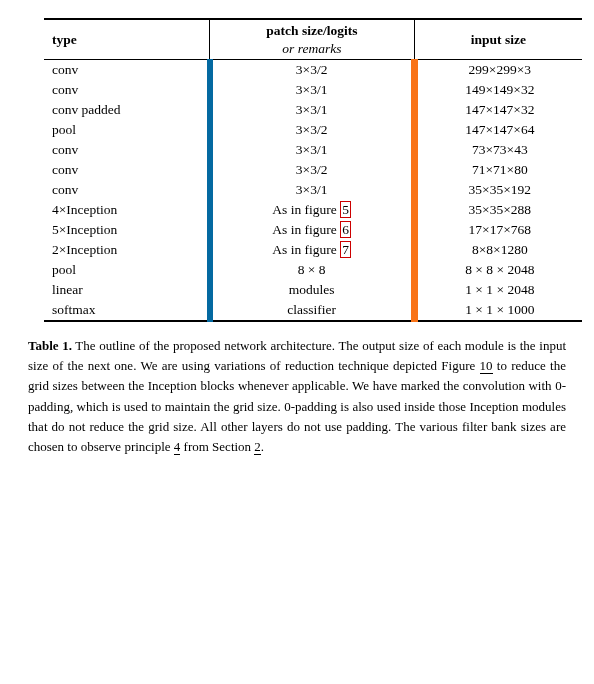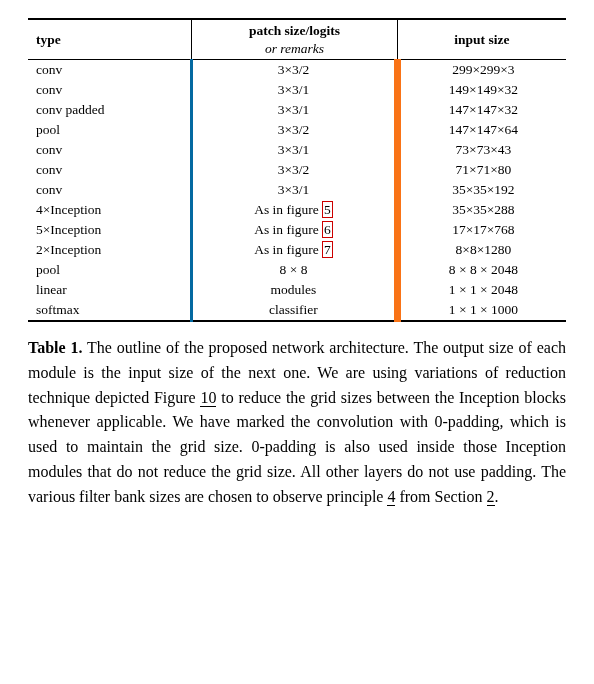--- a/index.html
+++ b/index.html
@@ -16,20 +16,21 @@
     .table-container {
       width: 100%;
       margin-bottom: 14px;
     }
 
     table {
       width: 100%;
       border-collapse: collapse;
       border-top: 2px solid #000;
       border-bottom: 2px solid #000;
+      margin-left: 16px;
     }
 
     th, td {
       padding: 2px 8px;
       text-align: center;
       font-size: 13.5px;
       border: none;
     }
 
     thead tr {
@@ -49,42 +50,42 @@
 
     th.patch-header {
       border-right: 1px solid #000;
     }
 
     th.input-header {
     }
 
     td.type-cell {
       text-align: left;
-      border-right: 3px solid #0369a1;
+      border-right: 6px solid #0369a1;
     }
 
     td.patch-cell {
       border-right: 7px solid #f97316;
     }
 
     td.input-cell {
     }
 
     tbody tr {
       border: none;
     }
 
     .highlighted-ref {
       border: 1.5px solid #c00;
       padding: 0 1px;
       color: #000;
     }
 
     .caption {
-      font-size: 16px;
+      font-size: 13px;
       line-height: 1.55;
       text-align: justify;
       margin-top: 4px;
     }
 
     .caption-label {
       font-weight: bold;
     }
 
     .link-ref {

